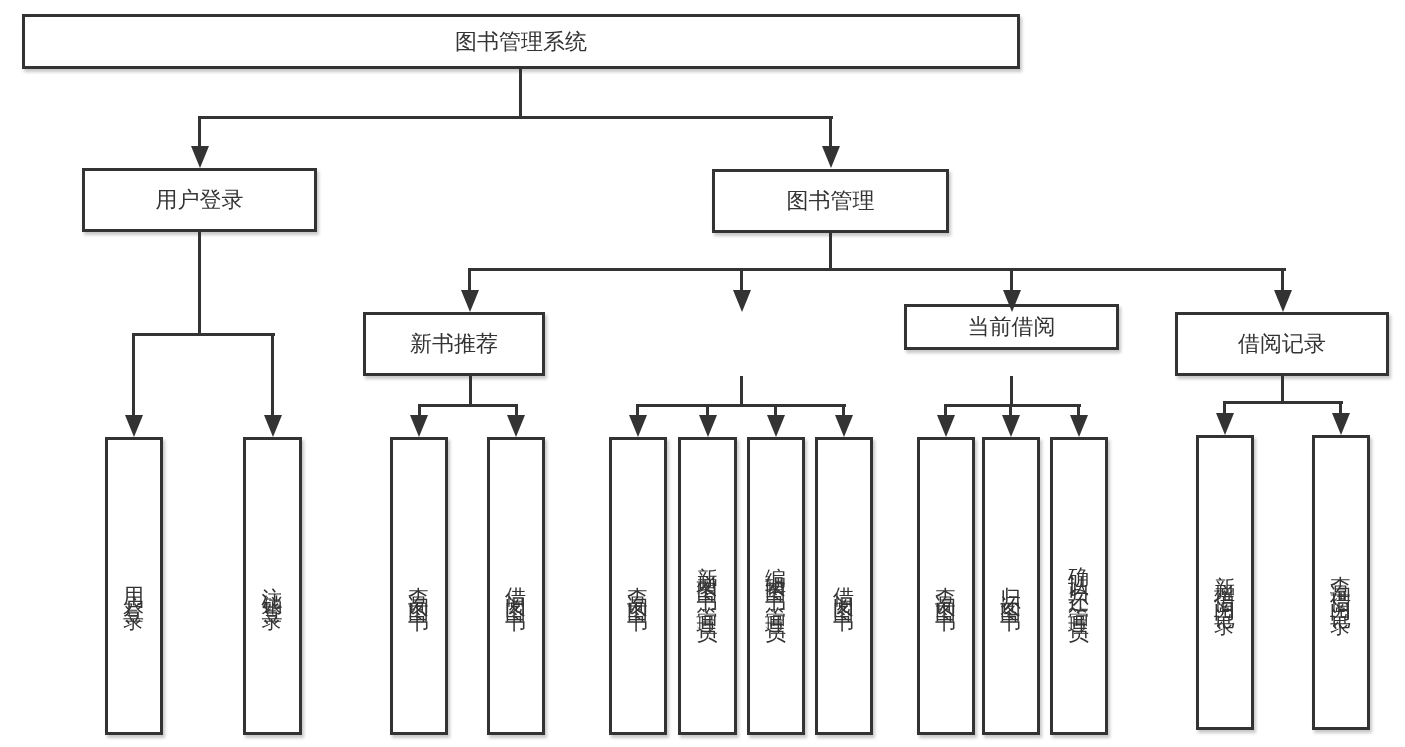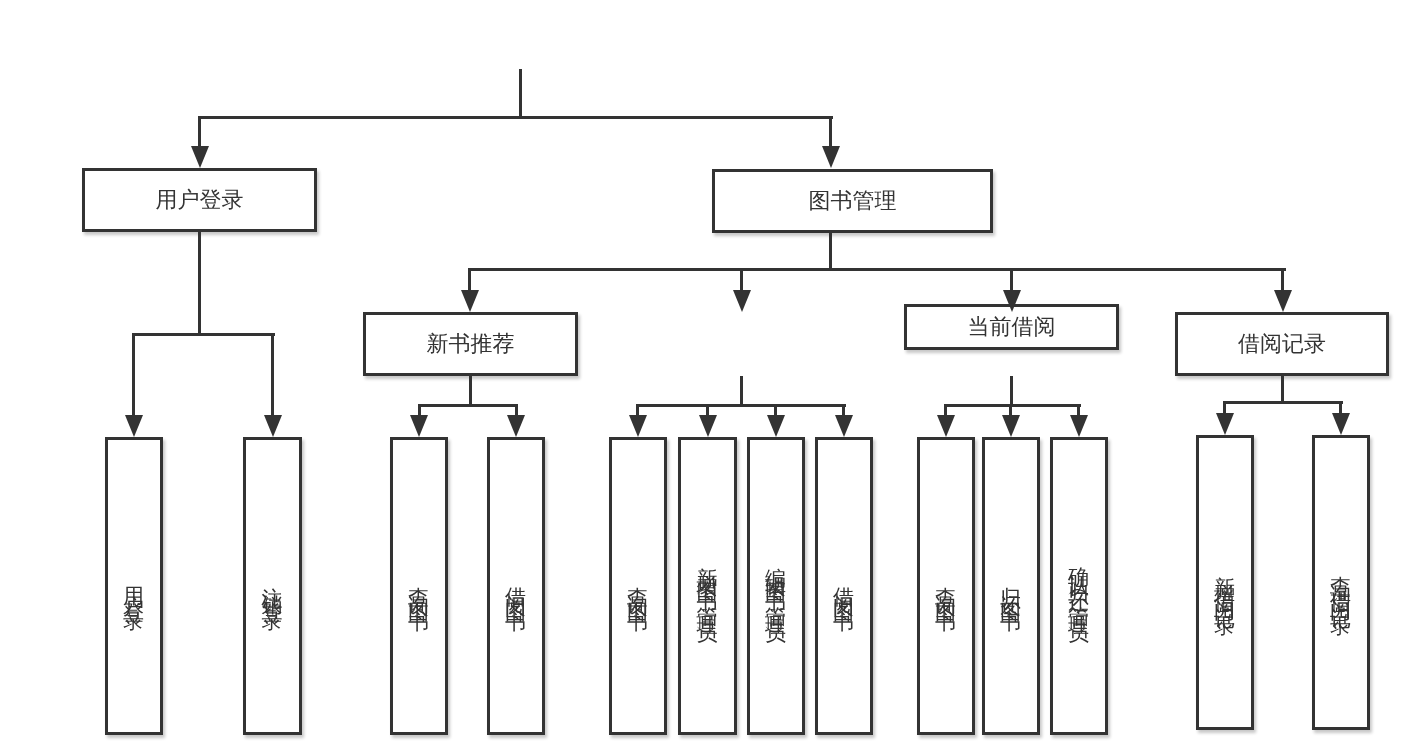--- a/index.html
+++ b/index.html
@@ -30,26 +30,27 @@
   .watermark{
     position:absolute;right:3px;bottom:4px;
     font-size:22px;color:var(--watermark,#aaa);letter-spacing:1px;
   }
 </style>
 </head>
 <body>
 
 <div id="stage">
 
+  <div class="box" style="left:22px;top:14px;width:998px;height:55px">图书管理系统</div>
 
   <div class="box" style="left:82px;top:168px;width:235px;height:64px">用户登录</div>
 
-  <div class="box" style="left:712px;top:169px;width:281px;height:64px">图书管理</div>
+  <div class="box" style="left:712px;top:169px;width:237px;height:64px">图书管理</div>
 
-  <div class="box" style="left:363px;top:312px;width:215px;height:64px">新书推荐</div>
+  <div class="box" style="left:363px;top:312px;width:182px;height:64px">新书推荐</div>
 
 
   <div class="box" style="left:904px;top:304px;width:215px;height:46px">当前借阅</div>
 
   <div class="box" style="left:1175px;top:312px;width:214px;height:64px">借阅记录</div>
 
   <div class="box leaf" style="left:105px;top:437px;width:58px;height:298px">
     <span>用户登录</span>
   </div>
   <div class="box leaf" style="left:243px;top:437px;width:59px;height:298px">

